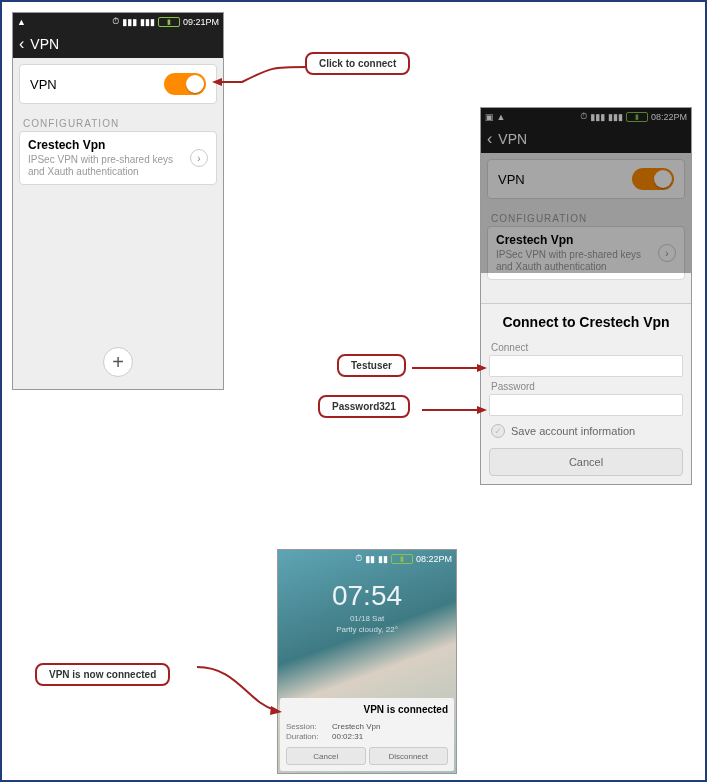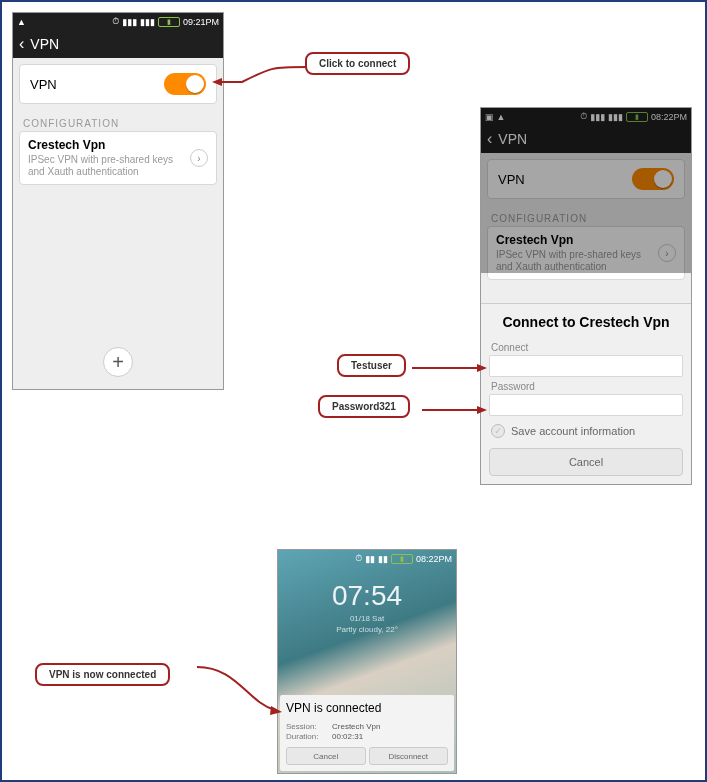--- a/index.html
+++ b/index.html
@@ -172,21 +172,21 @@
     position:absolute; top:30px; left:0; right:0;
     text-align:center; color:rgba(255,255,255,0.9);
   }
   .lock-clock .time { font-size: 28px; font-weight:300;}
   .lock-clock .date { font-size: 8px; margin-top:2px; opacity:0.8; }
   .vpn-mini-modal {
     position:absolute; bottom:2px; left:2px; right:2px;
     background:#f3f3f3; border-radius:2px;
     padding: 4px 6px 6px 6px;
   }
-  .vpn-mini-title { font-size:12px; font-weight:normal; text-align:left; padding:2px 0 6px 0;}
+  .vpn-mini-title { font-size:10px; font-weight:bold; text-align:right; padding:2px 0 6px 0;}
   .mini-row { display:flex; font-size:8px; color:#777; margin:1px 0; }
   .mini-row .k { width:46px; }
   .mini-row .v { color:#555; }
   .mini-btns { display:flex; gap:3px; margin-top:6px; }
   .mini-btn {
     flex:1; background:#e8e8e8; border:1px solid #ccc;
     border-radius:3px; height:18px;
     display:flex;align-items:center;justify-content:center;
     font-size:8px; color:#666;
   }

